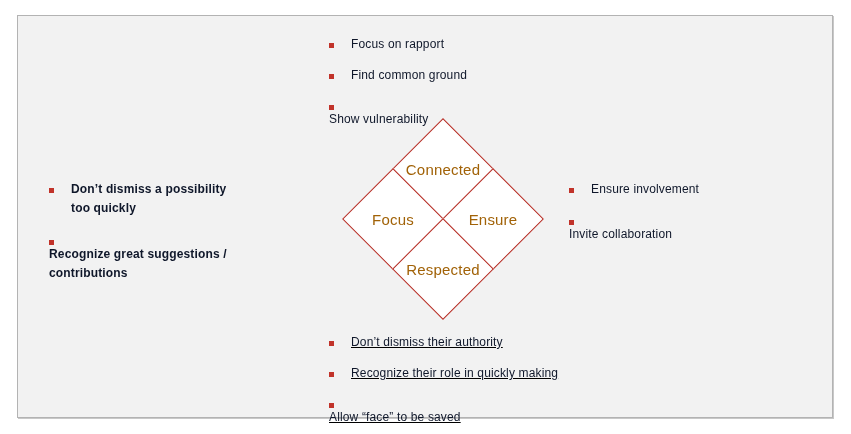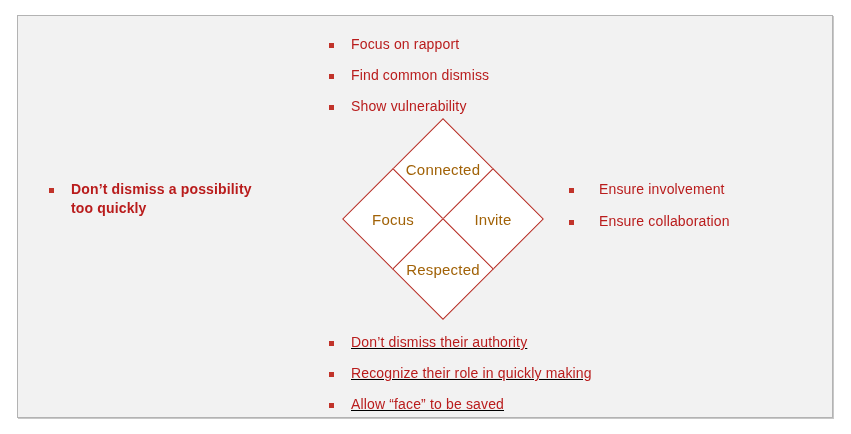--- a/index.html
+++ b/index.html
@@ -30,47 +30,47 @@
   
   .bullet-group {
     position: absolute;
   }
   .bullet-row {
     position: relative;
     display: flex;
     align-items: flex-start;
     margin-bottom: 12px;
   }
-  .bullet-row:last-child { margin-bottom: 0; }
+  .bullet-row:last-child { margin-bottom: 0; flex-direction: column; }
 
   .bullet-marker {
     flex: 0 0 auto;
     width: 5px;
     height: 5px;
     background: #c1332a;
     margin-top: 8px;
     margin-right: 17px;
   }
   .bullet-text {
     flex: 1 1 auto;
-    color: #b91c1c;
-    font-size: 14px;
+    color: #0f172a;
+    font-size: 12px;
     line-height: 19px;
     letter-spacing: 0.15px;
     white-space: pre-line;
   }
 
   
   #group-top    { left: 311px; top: 19px;  width: 320px; }
   #group-left   { left: 31px;  top: 164px; width: 255px; font-weight: bold; }
   #group-right  { left: 551px; top: 164px; width: 265px; }
   #group-bottom { left: 311px; top: 317px; width: 360px; text-decoration: underline; }
 
   #group-left .bullet-row  { margin-bottom: 14px; }
-  #group-right .bullet-row { margin-bottom: 13px; gap: 8px; }
+  #group-right .bullet-row { margin-bottom: 13px; }
 
   
   #diamond-cluster {
     position: absolute;
     left: 322px;
     top: 100px;
     width: 215px;
     height: 215px;
   }
   .diamond {
@@ -110,44 +110,49 @@
 
 <div id="slide-frame">
 
   <div class="bullet-group" id="group-top">
     <div class="bullet-row">
       <span class="bullet-marker"></span>
       <span class="bullet-text">Focus on rapport</span>
     </div>
     <div class="bullet-row">
       <span class="bullet-marker"></span>
-      <span class="bullet-text">Find common dismiss</span>
+      <span class="bullet-text">Find common ground</span>
     </div>
     <div class="bullet-row">
       <span class="bullet-marker"></span>
       <span class="bullet-text">Show vulnerability</span>
     </div>
   </div>
 
   <div class="bullet-group" id="group-left">
     <div class="bullet-row">
       <span class="bullet-marker"></span>
       <span class="bullet-text">Don’t dismiss a possibility
 too quickly</span>
     </div>
+    <div class="bullet-row">
+      <span class="bullet-marker"></span>
+      <span class="bullet-text">Recognize great suggestions /
+contributions</span>
+    </div>
   </div>
 
   <div class="bullet-group" id="group-right">
     <div class="bullet-row">
       <span class="bullet-marker"></span>
       <span class="bullet-text">Ensure involvement</span>
     </div>
     <div class="bullet-row">
       <span class="bullet-marker"></span>
-      <span class="bullet-text">Ensure collaboration</span>
+      <span class="bullet-text">Invite collaboration</span>
     </div>
   </div>
 
   <div class="bullet-group" id="group-bottom">
     <div class="bullet-row">
       <span class="bullet-marker"></span>
       <span class="bullet-text">Don’t dismiss their authority</span>
     </div>
     <div class="bullet-row">
       <span class="bullet-marker"></span>
@@ -166,21 +171,21 @@
     <div class="diamond" id="diamond-engaged"></div>
     <div class="diamond" id="diamond-respected"></div>
 
     <div class="diamond-wrap" id="wrap-connected">
       <span class="diamond-label">Connected</span>
     </div>
     <div class="diamond-wrap" id="wrap-valued">
       <span class="diamond-label">Focus</span>
     </div>
     <div class="diamond-wrap" id="wrap-engaged">
-      <span class="diamond-label">Invite</span>
+      <span class="diamond-label">Ensure</span>
     </div>
     <div class="diamond-wrap" id="wrap-respected">
       <span class="diamond-label">Respected</span>
     </div>
 
   </div>
 
 </div>
 
 </body></html>

